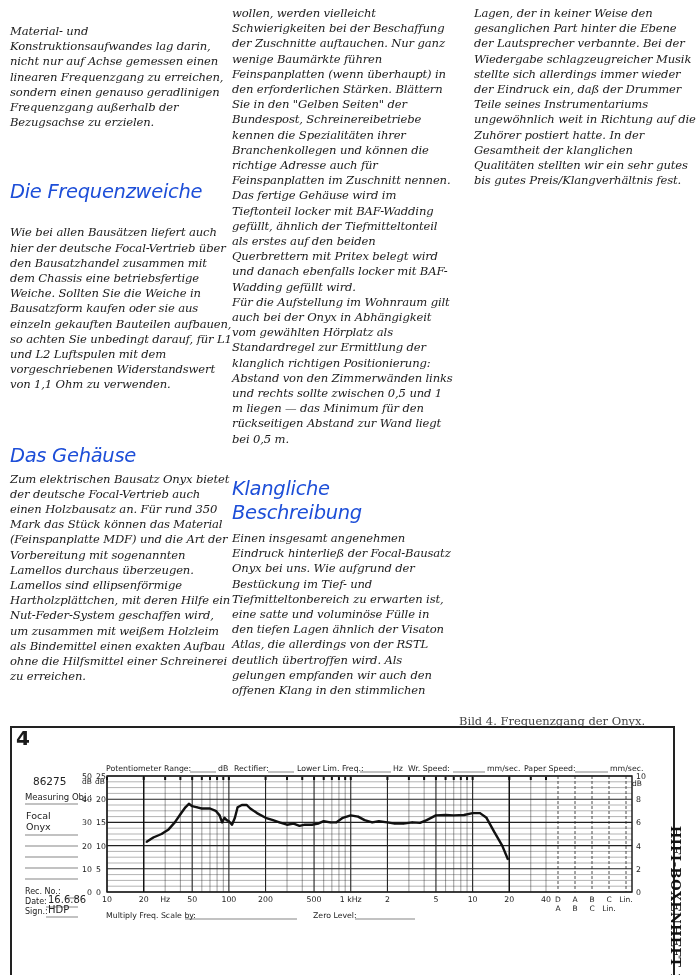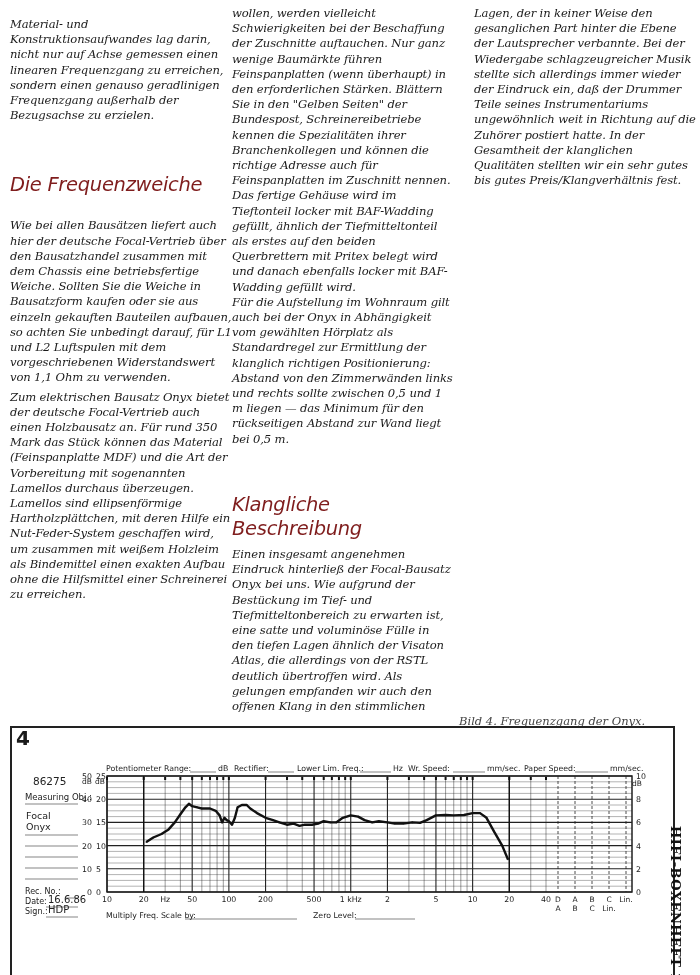--- a/index.html
+++ b/index.html
@@ -3,42 +3,43 @@
   <meta charset="utf-8">
   <style>
     html, body { margin: 0; padding: 0; background: #ffffff; }
     body { width: 700px; height: 975px; position: relative; overflow: hidden;
            font-family: "DejaVu Serif", serif; color: #1a1a1a; }
     .col { position: absolute; top: 0; width: 222px; font-size: 11.6px; line-height: 15.2px; letter-spacing: -0.15px; }
     .col p { margin: 0; font-style: italic; }
     #col1 { left: 10px; }
     #col2 { left: 232px; }
     #col3 { left: 474px; }
-    .h { font-family: "DejaVu Sans", sans-serif; font-style: italic; font-size: 19.5px; line-height: 24px; font-weight: normal; margin: 0; letter-spacing: -0.3px; color: #7f1d1d; }
-    .caption { position: absolute; left: 459px; top: 714px; font-family: "DejaVu Serif", serif; font-style: italic; font-size: 11.5px; color: #444; }
+    .h { font-family: "DejaVu Sans", sans-serif; font-style: italic; font-size: 19.5px; line-height: 24px; font-weight: normal; margin: 0; letter-spacing: -0.3px; color: #1d4ed8; }
+    .caption { position: absolute; left: 459px; top: 714px; font-family: "DejaVu Serif", serif; font-size: 11.5px; color: #444; }
     #chart-frame { position: absolute; left: 10px; top: 726px; width: 665px; height: 249px; border-left: 2px solid #222; border-top: 2px solid #222; border-right: 2px solid #222; box-sizing: border-box; }
     .fig-num { position: absolute; left: 16px; top: 726px; font-family: "DejaVu Sans", sans-serif; font-weight: bold; font-size: 20px; }
     .side-label { position: absolute; left: 668px; top: 826px; transform-origin: 0 0; transform: rotate(90deg) translate(0,-100%); font-family: "DejaVu Serif", serif; font-weight: bold; font-size: 13px; letter-spacing: 0.5px; white-space: nowrap; color: #111; }
     svg text { font-family: "DejaVu Sans", sans-serif; fill: #222; }
   </style>
 </head>
 <body>
 
 <div class="col" id="col1">
-  <p style="margin-top:17px">Material- und Konstruktionsaufwandes lag darin, nicht nur auf Achse gemessen einen linearen Frequenzgang zu erreichen, sondern einen genauso geradlinigen Frequenzgang außerhalb der Bezugsachse zu erzielen.</p>
+  <p style="margin-top:24px">Material- und Konstruktionsaufwandes lag darin, nicht nur auf Achse gemessen einen linearen Frequenzgang zu erreichen, sondern einen genauso geradlinigen Frequenzgang außerhalb der Bezugsachse zu erzielen.</p>
   <h2 class="h" style="margin-top:50px">Die Frequenzweiche</h2>
   <p style="margin-top:21px">Wie bei allen Bausätzen liefert auch hier der deutsche Focal-Vertrieb über den Bausatzhandel zusammen mit dem Chassis eine betriebsfertige Weiche. Sollten Sie die Weiche in Bausatzform kaufen oder sie aus einzeln gekauften Bauteilen aufbauen, so achten Sie unbedingt darauf, für L1 und L2 Luftspulen mit dem vorgeschriebenen Widerstandswert von 1,1 Ohm zu verwenden.</p>
+  <h2 class="h" style="margin-top:51px">Das Gehäuse</h2>
   <p style="margin-top:4px">Zum elektrischen Bausatz Onyx bietet der deutsche Focal-Vertrieb auch einen Holzbausatz an. Für rund 350 Mark das Stück können das Material (Feinspanplatte MDF) und die Art der Vorbereitung mit sogenannten Lamellos durchaus überzeugen. Lamellos sind ellipsenförmige Hartholzplättchen, mit deren Hilfe ein Nut-Feder-System geschaffen wird, um zusammen mit weißem Holzleim als Bindemittel einen exakten Aufbau ohne die Hilfsmittel einer Schreinerei zu erreichen.</p>
 </div>
 
 <div class="col" id="col2">
   <p style="margin-top:6px">wollen, werden vielleicht Schwierigkeiten bei der Beschaffung der Zuschnitte auftauchen. Nur ganz wenige Baumärkte führen Feinspanplatten (wenn überhaupt) in den erforderlichen Stärken. Blättern Sie in den "Gelben Seiten" der Bundespost, Schreinereibetriebe kennen die Spezialitäten ihrer Branchenkollegen und können die richtige Adresse auch für Feinspanplatten im Zuschnitt nennen.</p>
   <p>Das fertige Gehäuse wird im Tieftonteil locker mit BAF-Wadding gefüllt, ähnlich der Tiefmitteltonteil als erstes auf den beiden Querbrettern mit Pritex belegt wird und danach ebenfalls locker mit BAF-Wadding gefüllt wird.</p>
   <p>Für die Aufstellung im Wohnraum gilt auch bei der Onyx in Abhängigkeit vom gewählten Hörplatz als Standardregel zur Ermittlung der klanglich richtigen Positionierung: Abstand von den Zimmerwänden links und rechts sollte zwischen 0,5 und 1 m liegen — das Minimum für den rückseitigen Abstand zur Wand liegt bei 0,5 m.</p>
-  <h2 class="h" style="margin-top:46px;width:160px">Klangliche Beschreibung</h2>
+  <h2 class="h" style="margin-top:30px;width:160px">Klangliche Beschreibung</h2>
   <p style="margin-top:6px">Einen insgesamt angenehmen Eindruck hinterließ der Focal-Bausatz Onyx bei uns. Wie aufgrund der Bestückung im Tief- und Tiefmitteltonbereich zu erwarten ist, eine satte und voluminöse Fülle in den tiefen Lagen ähnlich der Visaton Atlas, die allerdings von der RSTL deutlich übertroffen wird. Als gelungen empfanden wir auch den offenen Klang in den stimmlichen</p>
 </div>
 
 <div class="col" id="col3">
   <p style="margin-top:6px">Lagen, der in keiner Weise den gesanglichen Part hinter die Ebene der Lautsprecher verbannte. Bei der Wiedergabe schlagzeugreicher Musik stellte sich allerdings immer wieder der Eindruck ein, daß der Drummer Teile seines Instrumentariums ungewöhnlich weit in Richtung auf die Zuhörer postiert hatte. In der Gesamtheit der klanglichen Qualitäten stellten wir ein sehr gutes bis gutes Preis/Klangverhältnis fest.</p>
 </div>
 
 <div class="caption">Bild 4. Frequenzgang der Onyx.</div>
 
 <div id="chart-frame"></div>

